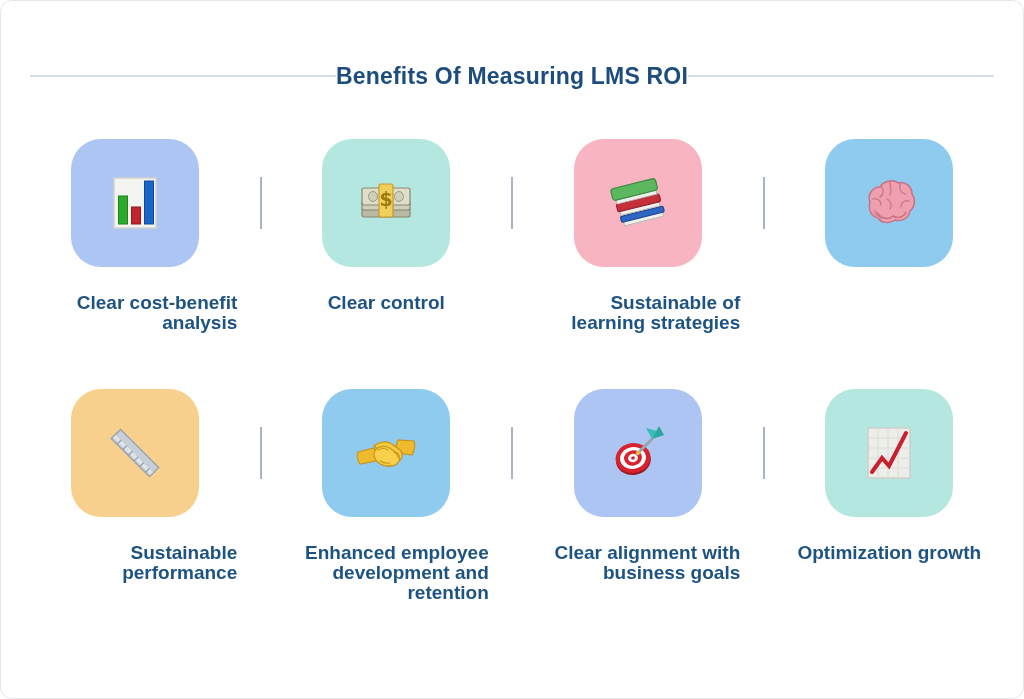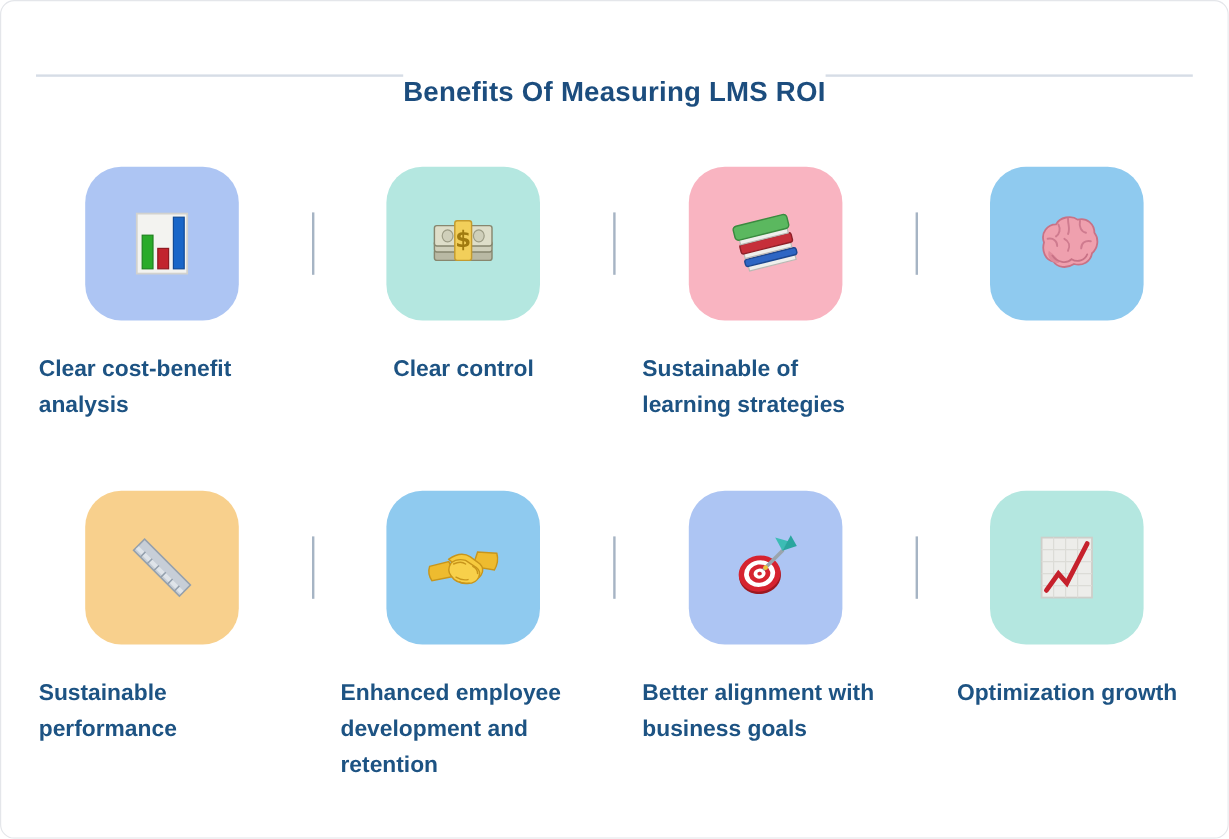--- a/index.html
+++ b/index.html
@@ -14,21 +14,21 @@
   }
   .frame {
     position: absolute;
     inset: 0;
     border: 1px solid var(--frame-border, #e4e6ea);
     border-radius: 12px;
     pointer-events: none;
   }
   .title-row {
     display: flex;
-    align-items: flex-start;
+    align-items: center;
     margin: 62px 30px 0 30px;
   }
   .title-line {
     flex: 1;
     height: 2px;
     background: var(--title-line, #d6dde6);
   }
   .title {
     font-size: 23px;
     line-height: 28px;
@@ -55,24 +55,24 @@
     height: 128px;
     border-radius: 30px;
     display: flex;
     align-items: center;
     justify-content: center;
   }
   .tile svg { width: 64px; height: 64px; display: block; }
   .label {
     margin-top: 26px;
     font-size: 19px;
-    line-height: 30px;
+    line-height: 20px;
     font-weight: 600;
     color: var(--label-text, #1d5383);
-    text-align: left;
+    text-align: right;
     max-width: 205px;
   }
   .vdiv {
     flex: 0 0 auto;
     width: 2px;
     height: 52px;
     margin-top: 38px;
     background: var(--divider, #a6b4c4);
   }
 </style>
@@ -194,21 +194,21 @@
           <ellipse cx="27" cy="37" rx="9" ry="7.6" fill="#d6232f"></ellipse>
           <ellipse cx="27" cy="37" rx="5" ry="4.2" fill="#ffffff"></ellipse>
           <ellipse cx="27" cy="37" rx="1.9" ry="1.6" fill="#d6232f"></ellipse>
         </g>
         <line x1="46" y1="18" x2="31" y2="33" stroke="#9aa4ac" stroke-width="3" stroke-linecap="round"></line>
         <polygon points="46,18 40,7 51,10" fill="#3cbcb4"></polygon>
         <polygon points="46,18 53,5 58,14" fill="#2aa69e"></polygon>
         <circle cx="32" cy="32" r="2" fill="#f2c23a"></circle>
       </svg>
     </div>
-    <div class="label">Better alignment with business goals</div>
+    <div class="label">Clear alignment with business goals</div>
   </div>
 
   <div class="vdiv"></div>
 
   <div class="cell">
     <div class="tile" style="background: rgb(180, 231, 224);">
       <svg viewBox="0 0 64 64">
         <rect x="11" y="7" width="42" height="50" fill="#ededea" stroke="#cecec9" stroke-width="1.5"></rect>
         <path d="M11 17 h42 M11 27 h42 M11 37 h42 M11 47 h42 M21 7 v50 M31 7 v50 M41 7 v50" stroke="#dcdcd7" stroke-width="1"></path>
         <polyline points="15,51 25,37 32,45 49,12" fill="none" stroke="#c6212c" stroke-width="4" stroke-linejoin="miter" stroke-linecap="round"></polyline>

